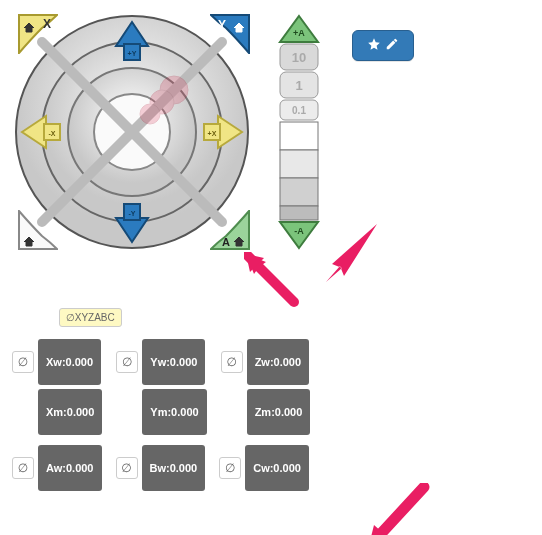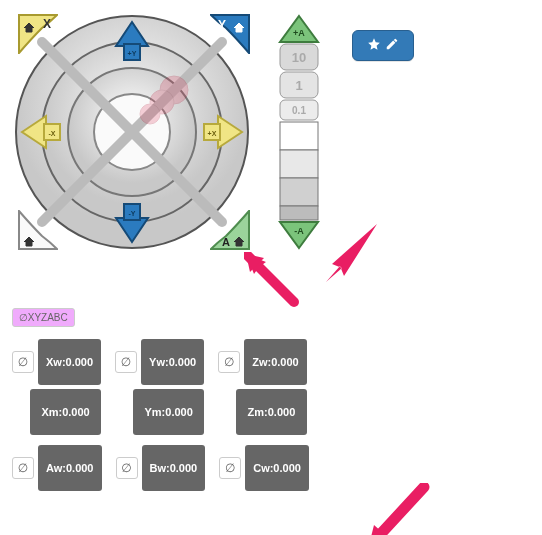--- a/index.html
+++ b/index.html
@@ -33,38 +33,38 @@
   .axis-col svg { width: 46px; height: 236px; }
   .arrow-annot {
     position: absolute; width: 60px; height: 60px; pointer-events: none;
   }
   .star-btn {
     background: #337ab7; border: 1px solid #285f8f; border-radius: 6px;
     padding: 6px 14px; color: #fff; display: inline-flex; gap: 4px;
     align-items: center; box-shadow: 0 1px 0 rgba(0,0,0,.1);
   }
   .zero-btn {
-    display: inline-block; border: 1px solid #ccc; background: #f0abfc;
-    border-radius: 3px; padding: 3px 6px; font-size: 10px; color: #666;
+    display: inline-block; border: 1px solid #ccc; background: #fef9c3;
+    border-radius: 3px; padding: 3px 6px; font-size: 10px; color: #666; margin-left: 47px;
   }
   .coord-section { margin-top: 12px; }
   .coord-row { display: flex; gap: 14px; margin-bottom: 6px; }
   .coord-group { display: flex; flex-direction: column; gap: 4px; align-items: stretch; }
   .coord-top { display: flex; gap: 4px; align-items: center; }
   .zero-small {
     border: 1px solid #ccc; background: #fff; border-radius: 3px;
     width: 22px; height: 22px; display: flex; align-items: center;
     justify-content: center; font-size: 12px; color: #666;
   }
   .coord-pill {
     background: #666; color: #fff; border-radius: 3px;
     padding: 17px 8px; font-size: 11px; font-weight: 600; min-width: 62px;
-    text-align: center;
-  }
-  .coord-pill.sub { margin-left: 18px; }
+    text-align: left;
+  }
+  .coord-pill.sub { margin-left: 26px; }
 </style>
 </head>
 <body>
 
 <div class="top-row">
   <div class="jog-area">
 
     <div class="rings">
       <svg viewBox="0 0 240 240">
         <defs>

